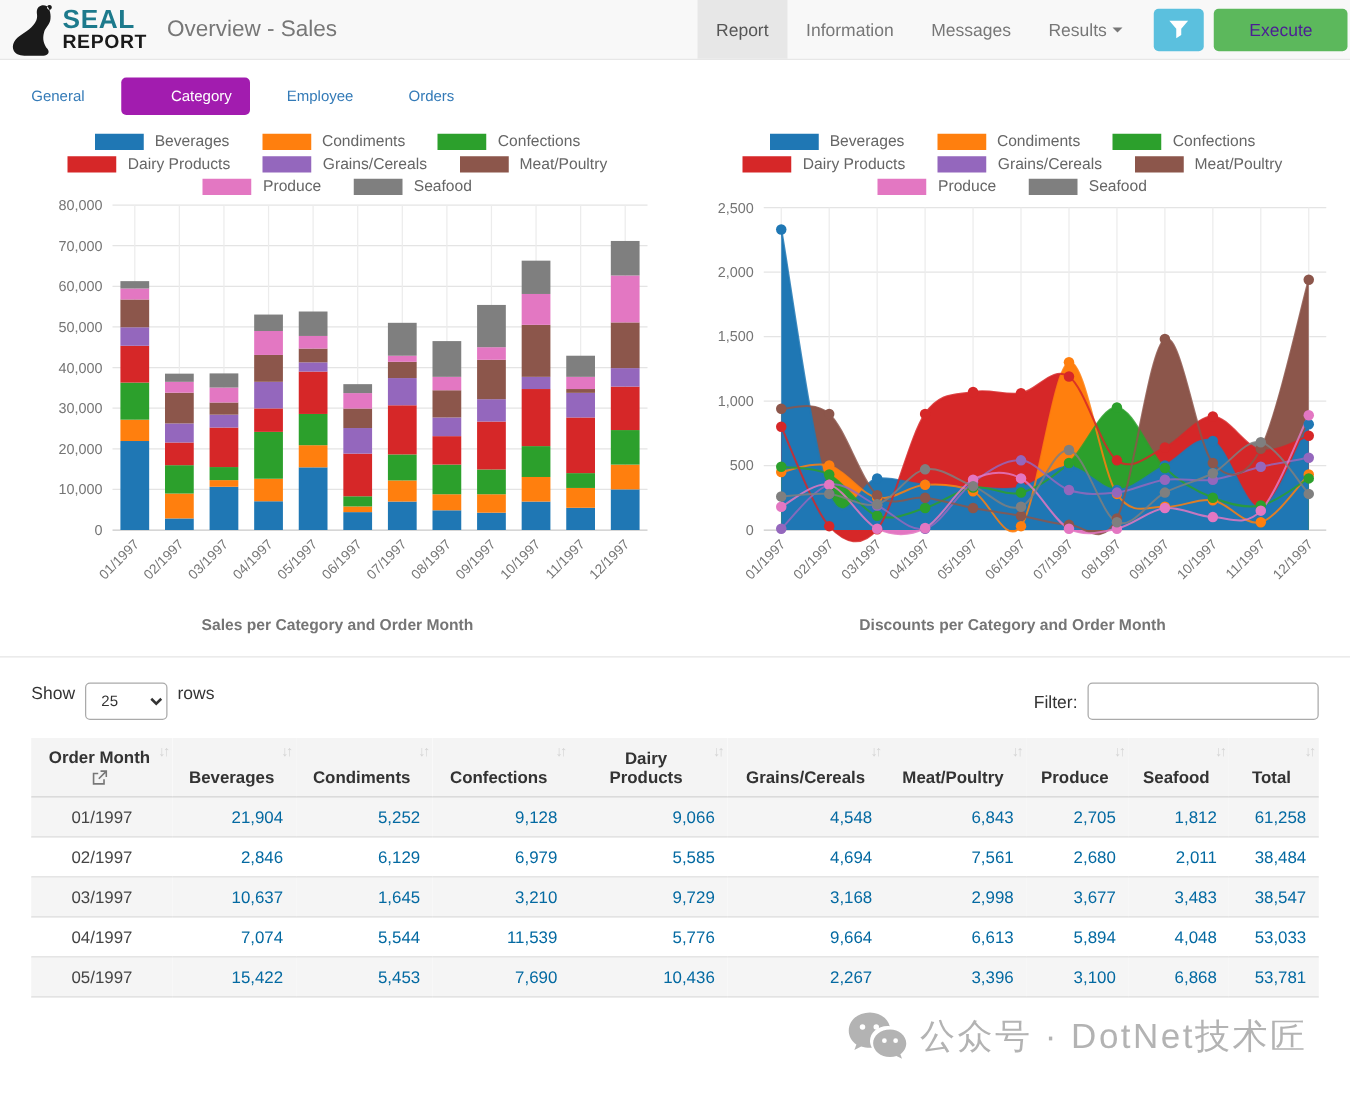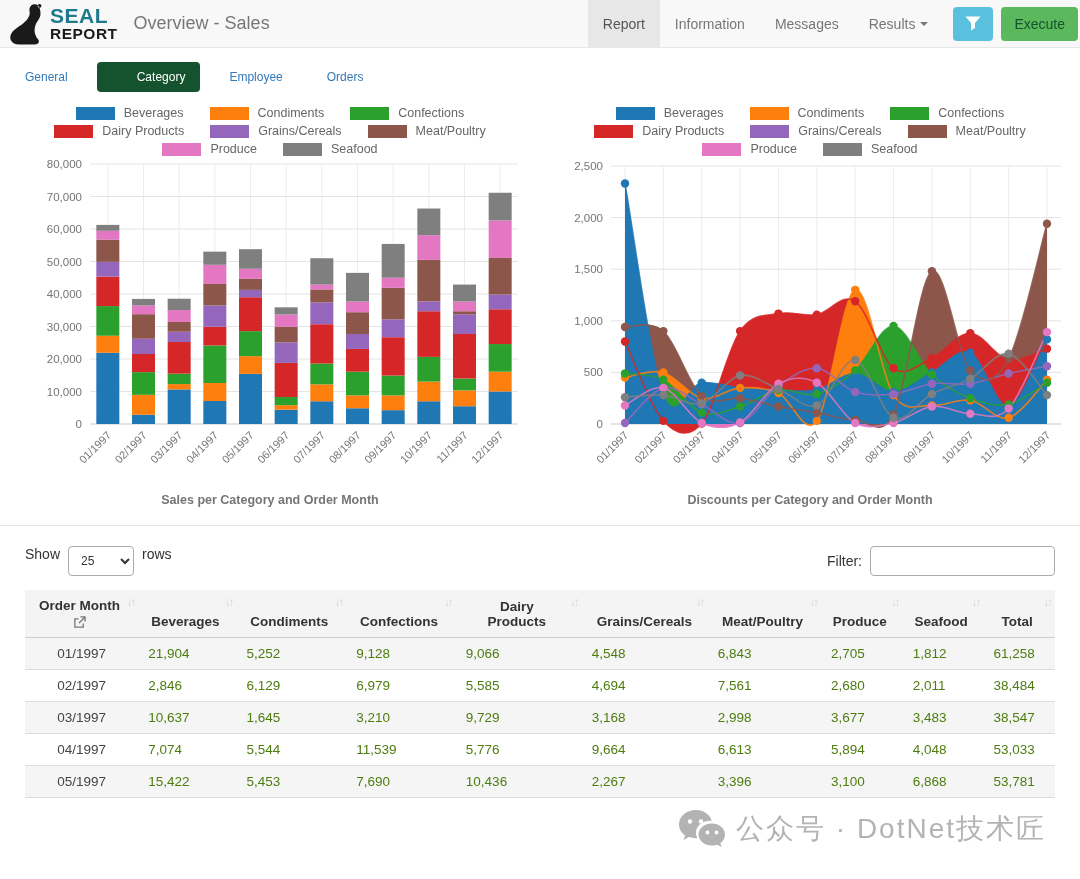--- a/index.html
+++ b/index.html
@@ -17,26 +17,26 @@
   .report-title { align-self:center; font-size:18px; color:#777; font-weight:normal; margin-left:10px; }
   .top-nav { margin-left:auto; display:flex; align-items:stretch; }
   .top-nav .nav-item { display:flex; align-items:center; padding:0 15px; font-size:14px;
     color:#777; text-decoration:none; cursor:pointer; }
   .top-nav .nav-item.active { background:#e7e7e7; color:#555; }
   .caret { display:inline-block; margin-left:5px; width:0; height:0;
     border-left:4px solid transparent; border-right:4px solid transparent; border-top:4px solid #777; }
   .hdr-buttons { display:flex; align-items:center; gap:8px; padding:0 2px 0 10px; }
   .btn { border:none; border-radius:4px; cursor:pointer; font-size:14px; }
   .btn-filter { width:40px; height:34px; background:#5bc0de; display:flex; align-items:center; justify-content:center; }
-  .btn-execute { height:34px; padding:0 13px; background:#5cb85c; color:#14532d; }
+  .btn-execute { height:34px; padding:0 28px; background:#5cb85c; color:#4c1d95; }
 
   
   .view-tabs { display:flex; gap:14px; padding:14px 10px 12px 10px; }
   .view-tab { font-size:12px; color:#337ab7; text-decoration:none; padding:8px 15px; border-radius:4px; cursor:pointer; }
-  .view-tab.active { background:#14532d; color:#fff;padding-left:40px; }
+  .view-tab.active { background:#a21caf; color:#fff;padding-left:40px; }
 
   
   .charts { display:flex; }
   .chart-panel { width:540px; display:flex; flex-direction:column; align-items:center; }
   .legend { display:flex; flex-direction:column; align-items:center; gap:4px; margin-top:2px; }
   .legend-row { display:flex; gap:26px; }
   .legend-item { display:flex; align-items:center; gap:9px; cursor:pointer; }
   .legend-swatch { width:39px; height:13px; display:inline-block; }
   .legend-label { font-size:12.5px; color:#666; }
   .chart-title { font-size:12.5px; font-weight:bold; color:#757575; margin-top:2px; }
@@ -52,21 +52,21 @@
   .filter-input { width:185px; height:30px; border:1px solid #aaa; border-radius:4px; padding:0 8px; font-size:13px; }
 
   
   .table-wrap { padding:0 25px; }
   table.data { width:100%; border-collapse:collapse; font-size:13.5px; color:#333; }
   table.data thead th { background:#f4f4f4; vertical-align:bottom; text-align:center;
     font-weight:bold; padding:8px 10px 8px 6px; position:relative; border-bottom:1px solid #cfcfcf; }
   table.data thead th .sort-icon { position:absolute; top:6px; right:4px; font-size:11.5px;
     color:#d4d4d4; letter-spacing:-2px; }
   table.data thead th .th-label { display:inline-block; max-width:92px; }
-  table.data tbody td { padding:8px 10px; border-bottom:1px solid #ddd; color:#4d7c0f; }
+  table.data tbody td { padding:8px 10px; text-align:right; border-bottom:1px solid #ddd; color:#0369a1; }
   table.data tbody td:first-child { text-align:center; color:#444; }
   table.data tbody tr:nth-child(odd) { background:#f5f5f5; }
   .drill-icon { display:block; margin:3px auto 0 auto; width:13px; height:13px; cursor:pointer; }
 
   
   .watermark { position:absolute; left:678px; top:808px; display:flex; align-items:center; gap:10px;
     pointer-events:none; opacity:.85; }
   .watermark-text { font-size:28px; color:#a6a6a6; letter-spacing:2px;
     text-shadow:0 0 5px #fff, 0 0 5px #fff; white-space:nowrap; }
 </style>

